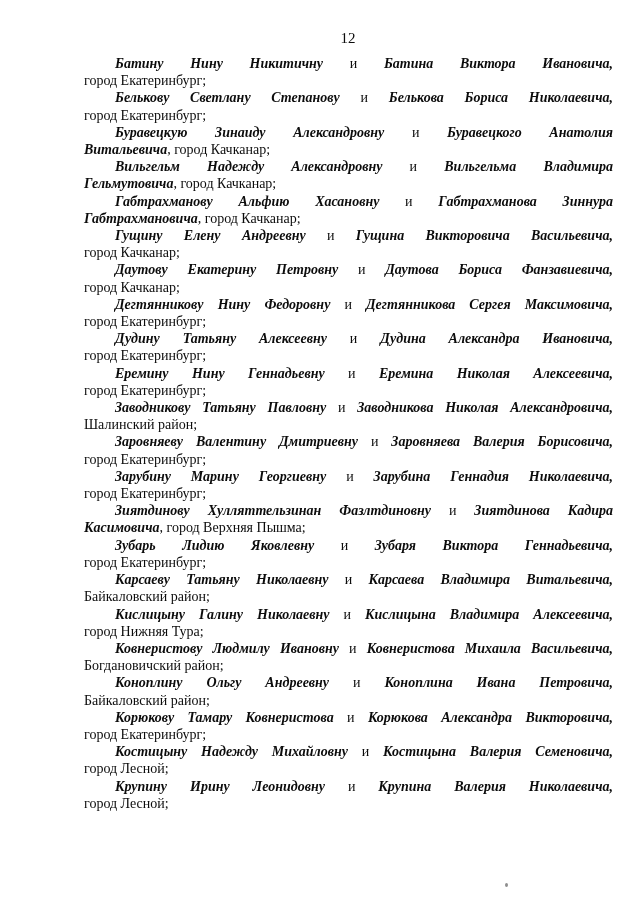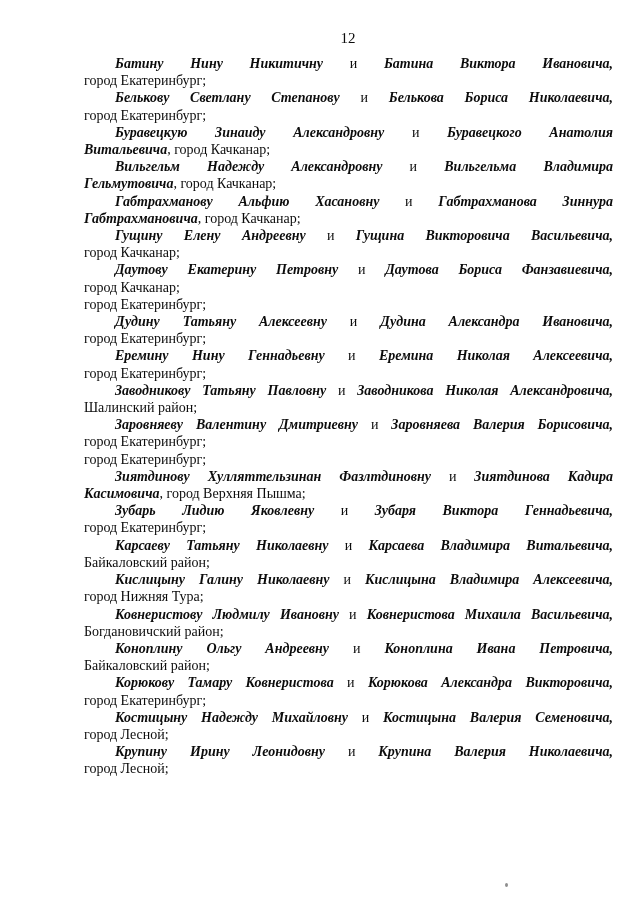--- a/index.html
+++ b/index.html
@@ -74,39 +74,41 @@
     </p>
     <p class="entry">
       <span class="line l1"><span class="b">Гущину Елену Андреевну</span><span class="r"> и </span><span class="b">Гущина Викторовича Васильевича,</span></span>
       <span class="line l2"><span class="r">город Качканар;</span></span>
     </p>
     <p class="entry">
       <span class="line l1"><span class="b">Даутову Екатерину Петровну</span><span class="r"> и </span><span class="b">Даутова Бориса Фанзавиевича,</span></span>
       <span class="line l2"><span class="r">город Качканар;</span></span>
     </p>
     <p class="entry">
+      <span class="line l1"><span class="b">Дегтянникову Нину Федоровну</span><span class="r"> и </span><span class="b">Дегтянникова Сергея Максимовича,</span></span>
       <span class="line l2"><span class="r">город Екатеринбург;</span></span>
     </p>
     <p class="entry">
       <span class="line l1"><span class="b">Дудину Татьяну Алексеевну</span><span class="r"> и </span><span class="b">Дудина Александра Ивановича,</span></span>
       <span class="line l2"><span class="r">город Екатеринбург;</span></span>
     </p>
     <p class="entry">
       <span class="line l1"><span class="b">Еремину Нину Геннадьевну</span><span class="r"> и </span><span class="b">Еремина Николая Алексеевича,</span></span>
       <span class="line l2"><span class="r">город Екатеринбург;</span></span>
     </p>
     <p class="entry">
       <span class="line l1"><span class="b">Заводникову Татьяну Павловну</span><span class="r"> и </span><span class="b">Заводникова Николая Александровича,</span></span>
       <span class="line l2"><span class="r">Шалинский район;</span></span>
     </p>
     <p class="entry">
       <span class="line l1"><span class="b">Заровняеву Валентину Дмитриевну</span><span class="r"> и </span><span class="b">Заровняева Валерия Борисовича,</span></span>
       <span class="line l2"><span class="r">город Екатеринбург;</span></span>
     </p>
     <p class="entry">
+      <span class="line l1"><span class="b">Зарубину Марину Георгиевну</span><span class="r"> и </span><span class="b">Зарубина Геннадия Николаевича,</span></span>
       <span class="line l2"><span class="r">город Екатеринбург;</span></span>
     </p>
     <p class="entry">
       <span class="line l1"><span class="b">Зиятдинову Хулляттельзинан Фазлтдиновну</span><span class="r"> и </span><span class="b">Зиятдинова Кадира</span></span>
       <span class="line l2"><span class="b">Касимовича</span><span class="r">, город Верхняя Пышма;</span></span>
     </p>
     <p class="entry">
       <span class="line l1"><span class="b">Зубарь Лидию Яковлевну</span><span class="r"> и </span><span class="b">Зубаря Виктора Геннадьевича,</span></span>
       <span class="line l2"><span class="r">город Екатеринбург;</span></span>
     </p>

